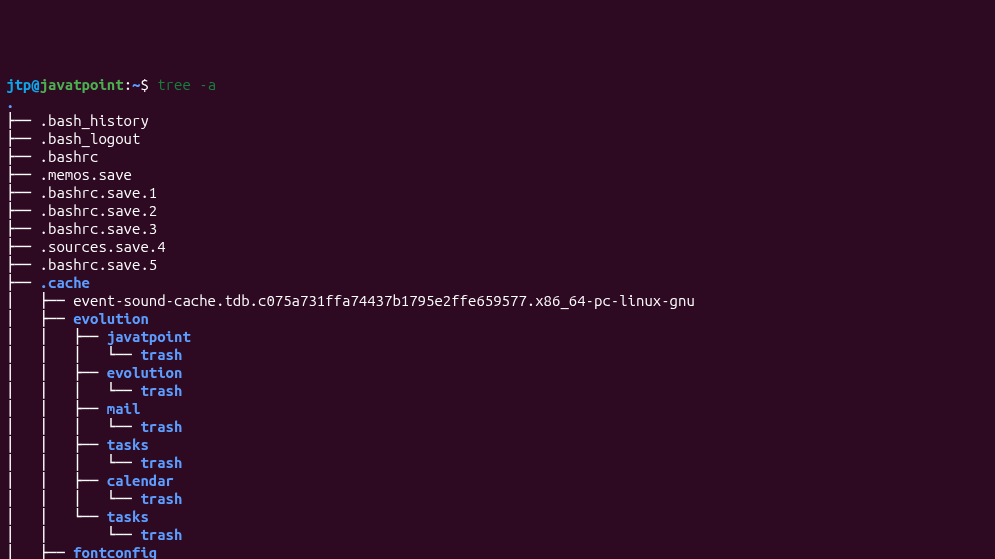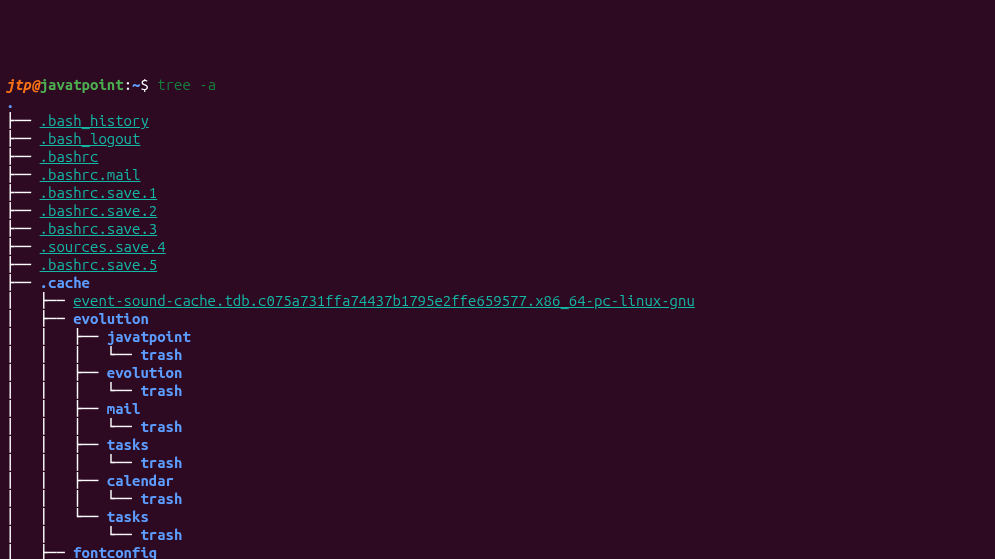--- a/index.html
+++ b/index.html
@@ -8,41 +8,41 @@
       color: #ffffff;
       font-family: 'Ubuntu Mono', 'DejaVu Sans Mono', 'Courier New', monospace;
       font-size: 15px;
       line-height: 18px;
       padding: 4px 6px;
       width: 995px;
       height: 559px;
       overflow: hidden;
       white-space: pre;
     }
-    .prompt-user { color: #f97316; font-weight: bold; font-style: italic; }
+    .prompt-user { color: #0ea5e9; font-weight: bold; }
     .prompt-host { color: #4caf50; font-weight: bold; text-align: center; }
     .prompt-colon { color: #ffffff; }
     .prompt-path { color: #5c9dff; font-weight: bold; }
     .prompt-dollar { color: #ffffff; }
     .cmd { color: #15803d; }
     .tree-line { color: #ffffff; }
     .dir { color: #5c9dff; font-weight: bold; }
-    .file { color: #14b8a6; text-decoration: underline; }
+    .file { color: #ffffff; }
   </style>
 </head>
 <body>
 
 
 
 <div><span><span class="prompt-user">jtp</span><span class="prompt-user">@</span><span class="prompt-host">javatpoint</span><span class="prompt-colon">:</span><span class="prompt-path">~</span><span class="prompt-dollar">$</span> <span class="cmd">tree -a</span></span>
 <span class="dir">.</span>
 <div id="tree-container"><span class="tree-line">├── </span><span class="file">.bash_history</span>
 <span class="tree-line">├── </span><span class="file">.bash_logout</span>
 <span class="tree-line">├── </span><span class="file">.bashrc</span>
-<span class="tree-line">├── </span><span class="file">.bashrc.mail</span>
+<span class="tree-line">├── </span><span class="file">.memos.save</span>
 <span class="tree-line">├── </span><span class="file">.bashrc.save.1</span>
 <span class="tree-line">├── </span><span class="file">.bashrc.save.2</span>
 <span class="tree-line">├── </span><span class="file">.bashrc.save.3</span>
 <span class="tree-line">├── </span><span class="file">.sources.save.4</span>
 <span class="tree-line">├── </span><span class="file">.bashrc.save.5</span>
 <span class="tree-line">├── </span><span class="dir">.cache</span>
 <span class="tree-line">│   ├── </span><span class="file">event-sound-cache.tdb.c075a731ffa74437b1795e2ffe659577.x86_64-pc-linux-gnu</span>
 <span class="tree-line">│   ├── </span><span class="dir">evolution</span>
 <span class="tree-line">│   │   ├── </span><span class="dir">javatpoint</span>
 <span class="tree-line">│   │   │   └── </span><span class="dir">trash</span>

